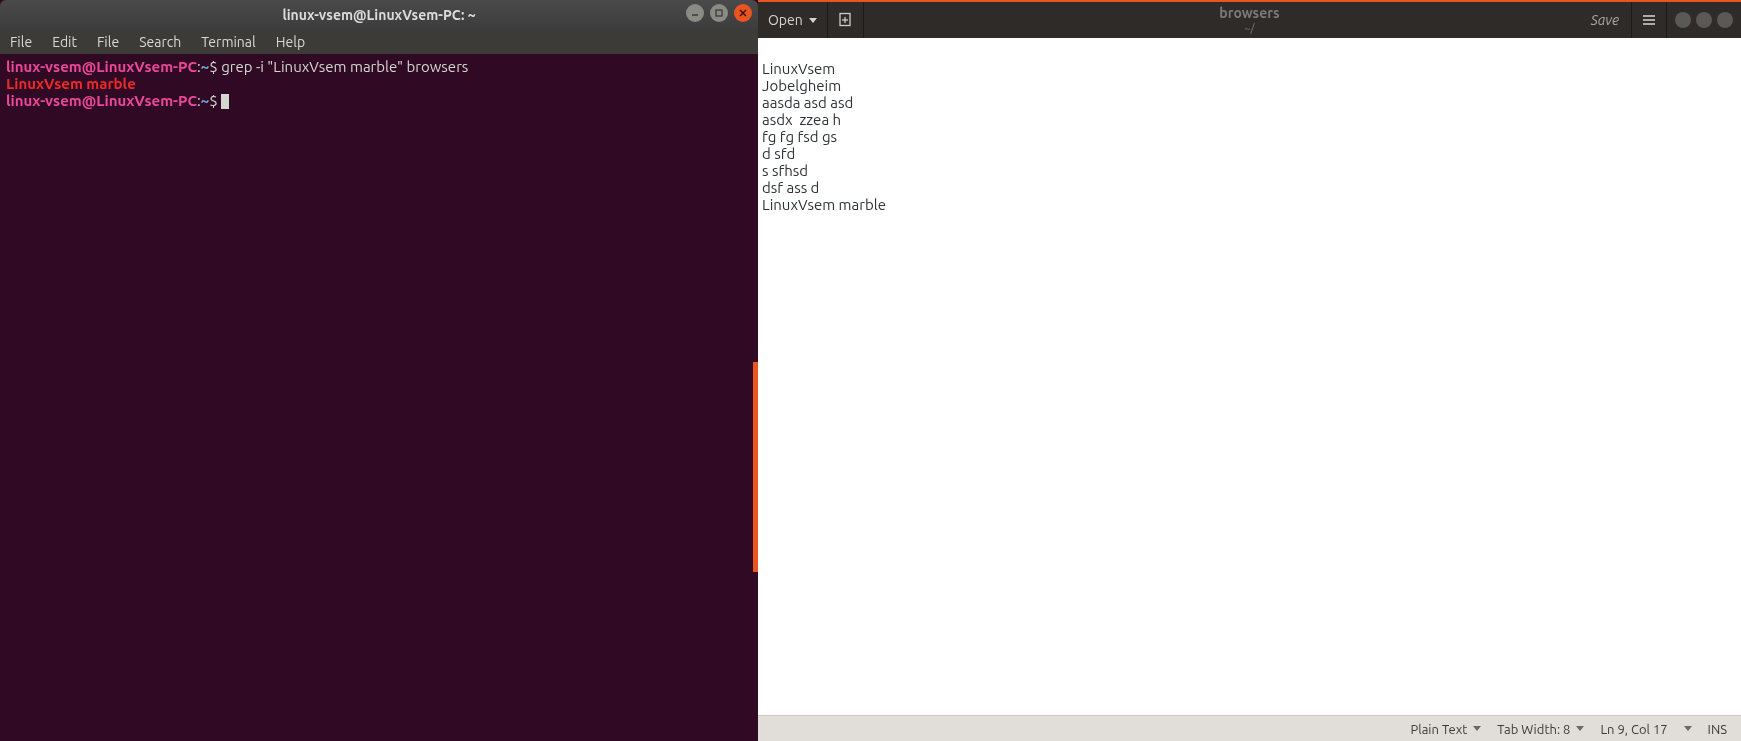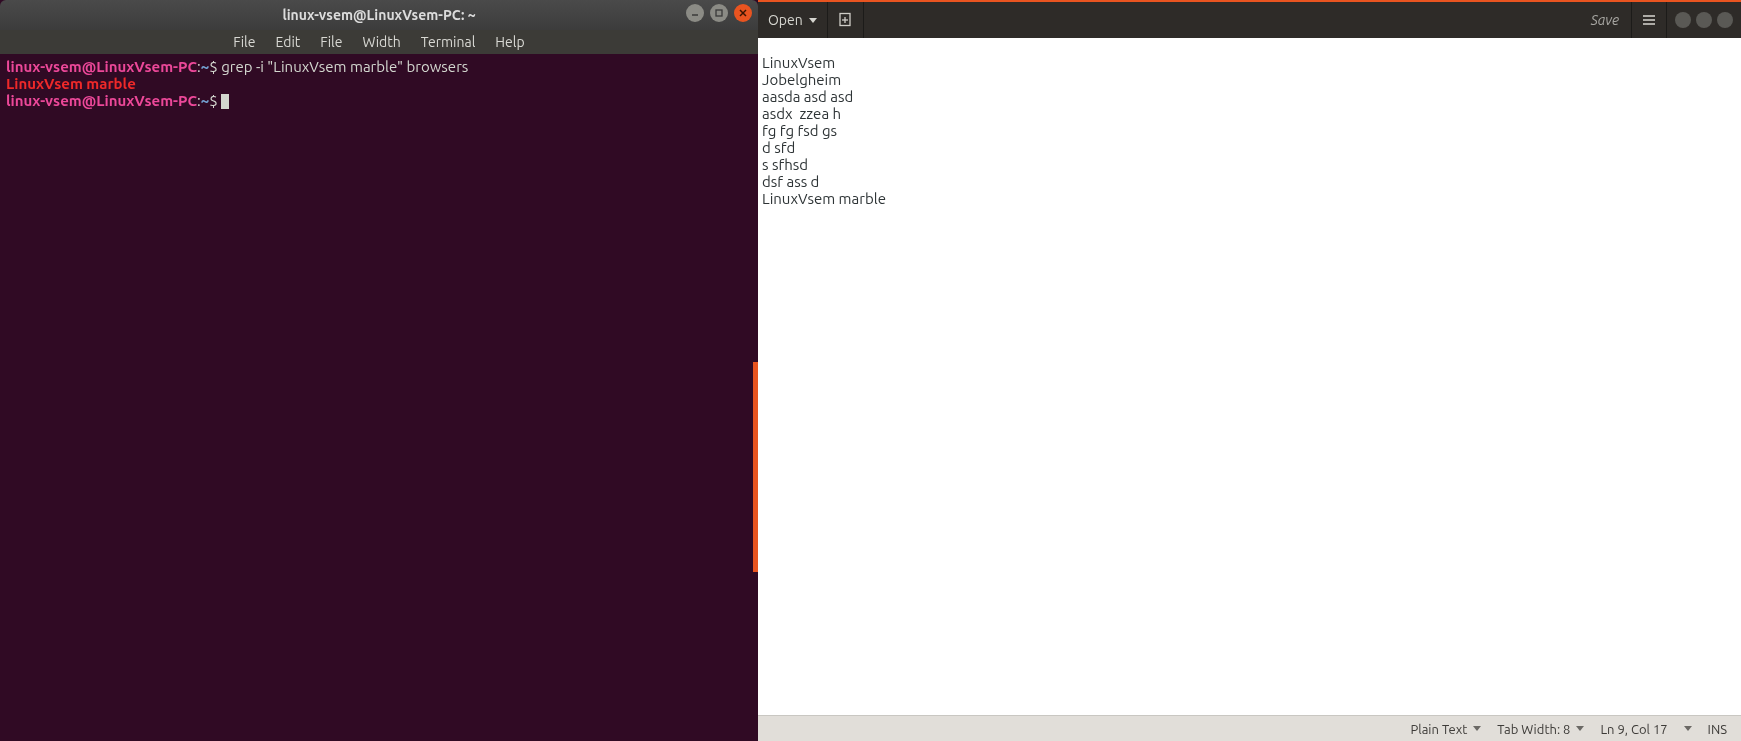--- a/index.html
+++ b/index.html
@@ -5,21 +5,21 @@
   * { margin:0; padding:0; box-sizing:border-box; font-family:"Ubuntu","DejaVu Sans",sans-serif; }
   body { width:1741px; height:741px; background:#2c001e; display:flex; overflow:hidden; }
   .term-panel { width:758px; height:741px; display:flex; flex-direction:column; background:#300a24; position:relative; }
   .term-titlebar { height:30px; background:linear-gradient(to bottom,#4a4a4a,#3c3c3c); display:flex; align-items:center; position:relative; border-top-left-radius:6px; border-top-right-radius:6px; }
   .term-title { position:absolute; left:0; right:0; text-align:center; font-size:14px; font-weight:bold; color:#dcdcdc; pointer-events:none; }
   .win-controls { position:absolute; right:6px; top:4px; display:flex; gap:6px; }
   .win-btn { width:18px; height:18px; border-radius:50%; display:flex; align-items:center; justify-content:center; font-size:10px; color:#333; cursor:pointer; }
   .win-btn.min { background:#8b8b85; }
   .win-btn.max { background:#8b8b85; }
   .win-btn.close { background:#e95420; }
-  .term-menubar { height:24px; background:#3c3b37; display:flex; align-items:center; padding:0 8px; gap:0;justify-content:center; }
+  .term-menubar { height:24px; background:#3c3b37; display:flex; align-items:center; padding:0 0; gap:0; }
   .menu-item { padding:3px 10px; font-size:14px; color:#d8d8d3; cursor:pointer; }
   .term-content { flex:1; padding:4px 6px; font-family:"Ubuntu Mono","DejaVu Sans Mono",monospace; font-size:15px; line-height:17px; color:#d3d7cf; white-space:pre; overflow:hidden; }
   .t-user { color:#ec4899; font-weight:bold; }
   .t-path { color:#729fcf; font-weight:bold; }
   .t-prompt { color:#d3d7cf; }
   .t-match { color:#ef2929; font-weight:bold; }
   .cursor-block { display:inline-block; width:8px; height:15px; background:#d3d7cf; vertical-align:text-bottom; }
   .orange-bar { position:absolute; right:0; top:362px; width:5px; height:210px; background:#e95420; }
   .editor-panel { flex:1; height:741px; display:flex; flex-direction:column; }
   .orange-top { height:2px; background:#e95420; }
@@ -29,21 +29,21 @@
   .caret-down { width:0; height:0; border-left:4px solid transparent; border-right:4px solid transparent; border-top:5px solid #d5d5cf; }
   .icon-btn { width:36px; height:36px; display:flex; align-items:center; justify-content:center; color:#d5d5cf; cursor:pointer; border-right:1px solid #1c1b19; }
   .hdr-center { position:absolute; left:0; right:0; text-align:center; pointer-events:none; color:#7c7a76; line-height:1.1; }
   .hdr-center .doc-title { font-size:14px; font-weight:bold; display:block; }
   .hdr-center .doc-path  { font-size:11px; display:block; }
   .hdr-right { margin-left:auto; display:flex; align-items:center; height:100%; }
   .save-btn { padding:0 12px; color:#a8a7a3; font-size:14px; cursor:pointer; height:100%; display:flex; align-items:center;font-style:italic; }
   .hamburger-btn { width:36px; height:36px; display:flex; align-items:center; justify-content:center; color:#d5d5cf; cursor:pointer; border-left:1px solid #1c1b19; border-right:1px solid #1c1b19; }
   .editor-wincontrols { display:flex; gap:5px; padding:0 8px; }
   .ewin { width:16px; height:16px; border-radius:50%; background:#5a5955; cursor:pointer; }
-  .editor-area { flex:1; background:#ffffff; font-family:"Ubuntu Mono","DejaVu Sans Mono",monospace; font-size:15px; line-height:17px; color:#2e3436; padding:16px 0 6px 4px; white-space:pre; overflow:hidden; }
+  .editor-area { flex:1; background:#ffffff; font-family:"Ubuntu Mono","DejaVu Sans Mono",monospace; font-size:15px; line-height:17px; color:#2e3436; padding:22px 0 6px 4px; white-space:pre; overflow:hidden; }
   .editor-status { height:26px; background:#e1ded9; border-top:1px solid #c9c7c2; display:flex; align-items:center; justify-content:flex-end; padding:0 14px; gap:16px; font-size:13px; color:#3d3b38; }
   .status-item { display:flex; align-items:center; gap:6px; cursor:pointer; }
   .small-caret { width:0; height:0; border-left:4px solid transparent; border-right:4px solid transparent; border-top:5px solid #6b6965; }
   svg { display:block; }
 </style>
 </head>
 <body>
 
 <div class="term-panel">
 
@@ -66,21 +66,21 @@
             <line x1="8" y1="2" x2="2" y2="8" stroke="#3a1402" stroke-width="1.5"></line>
           </svg>
       </div>
     </div>
   </div>
 
   <div class="term-menubar">
     <span class="menu-item">File</span>
     <span class="menu-item">Edit</span>
     <span class="menu-item">File</span>
-    <span class="menu-item">Width</span>
+    <span class="menu-item">Search</span>
     <span class="menu-item">Terminal</span>
     <span class="menu-item">Help</span>
   </div>
 
   <div class="term-content"><span class="t-user">linux-vsem@LinuxVsem-PC</span><span class="t-prompt">:</span><span class="t-path">~</span><span class="t-prompt">$</span><span class="t-prompt"> </span><span class="t-prompt">grep -i "LinuxVsem marble" browsers</span>
 <span class="t-match">LinuxVsem marble</span>
 <span class="t-user">linux-vsem@LinuxVsem-PC</span><span class="t-prompt">:</span><span class="t-path">~</span><span class="t-prompt">$</span><span> </span><span class="cursor-block"></span></div>
 
   <div class="orange-bar"></div>
 </div>
@@ -96,20 +96,24 @@
       </div>
       <div class="icon-btn">
         <svg width="16" height="16" viewBox="0 0 16 16">
           <rect x="3" y="1.5" width="10" height="12" fill="none" stroke="#cfcdc7" stroke-width="1.3"></rect>
           <line x1="8" y1="5" x2="8" y2="11" stroke="#cfcdc7" stroke-width="1.3"></line>
           <line x1="5" y1="8" x2="11" y2="8" stroke="#cfcdc7" stroke-width="1.3"></line>
         </svg>
       </div>
     </div>
 
+    <div class="hdr-center">
+      <span class="doc-title">browsers</span>
+      <span class="doc-path">~/</span>
+    </div>
 
     <div class="hdr-right">
       <div class="save-btn">Save</div>
       <div class="hamburger-btn">
         <svg width="14" height="12" viewBox="0 0 14 12">
           <line x1="1" y1="2" x2="13" y2="2" stroke="#cfcdc7" stroke-width="1.6"></line>
           <line x1="1" y1="6" x2="13" y2="6" stroke="#cfcdc7" stroke-width="1.6"></line>
           <line x1="1" y1="10" x2="13" y2="10" stroke="#cfcdc7" stroke-width="1.6"></line>
         </svg>
       </div>

